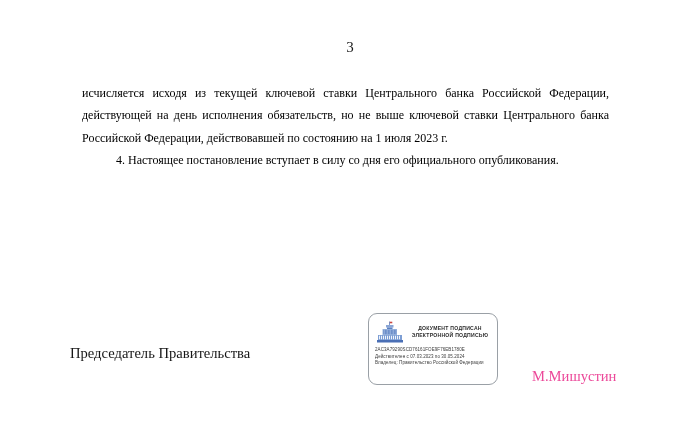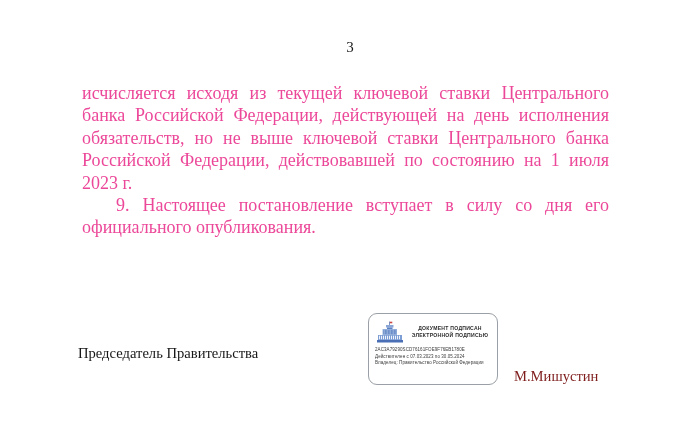--- a/index.html
+++ b/index.html
@@ -39,35 +39,35 @@
   
   .body-text {
     position: absolute;
     top: 82px;
     left: 82px;
     width: 536px;
   }
 
   .para {
     margin: 0 9px 0 0;
-    font-size: 18px;
+    font-size: 12px;
     line-height: 22.4px;
     text-align: justify;
     text-justify: inter-word;
-    color: #ec4899;
+    color: #000000;
     hyphens: none;
   }
   .para.indent {
     text-indent: 34px;
   }
 
   
   .signature-block {
     position: absolute;
-    left: 74px;
+    left: 66px;
     top: 343px;
     width: 240px;
     text-align: center;
     font-size: 14.6px;
     line-height: 20px;
     color: #161616;
   }
   .signature-block .line {
     display: block;
     white-space: nowrap;
@@ -76,25 +76,25 @@
     text-align: left;
     padding-left: 4px;
   }
   .signature-block .line-2 {
     text-align: center;
     padding-left: 14px;
   }
 
   .signer-name {
     position: absolute;
-    left: 514px;
+    left: 532px;
     top: 366px;
     font-size: 14.6px;
     line-height: 20px;
-    color: #7f1d1d;
+    color: #ec4899;
     white-space: nowrap;
   }
 
   
   .esign-stamp {
     position: absolute;
     left: 368px;
     top: 313px;
     width: 130px;
     height: 72px;
@@ -144,21 +144,21 @@
 </style>
 </head>
 <body>
 
 <div class="page">
 
   <div class="page-number">3</div>
 
   <div class="body-text">
     <p class="para">исчисляется исходя из текущей ключевой ставки Центрального банка Российской Федерации, действующей на день исполнения обязательств, но не выше ключевой ставки Центрального банка Российской Федерации, действовавшей по состоянию на 1 июля 2023 г.</p>
-    <p class="para indent">9. Настоящее постановление вступает в силу со дня его официального опубликования.</p>
+    <p class="para indent">4. Настоящее постановление вступает в силу со дня его официального опубликования.</p>
   </div>
 
   <div class="signature-block">
     <span class="line line-1">Председатель Правительства</span>
   </div>
 
   <div class="signer-name">М.Мишустин</div>
 
   <div class="esign-stamp">
     <div class="esign-head">

